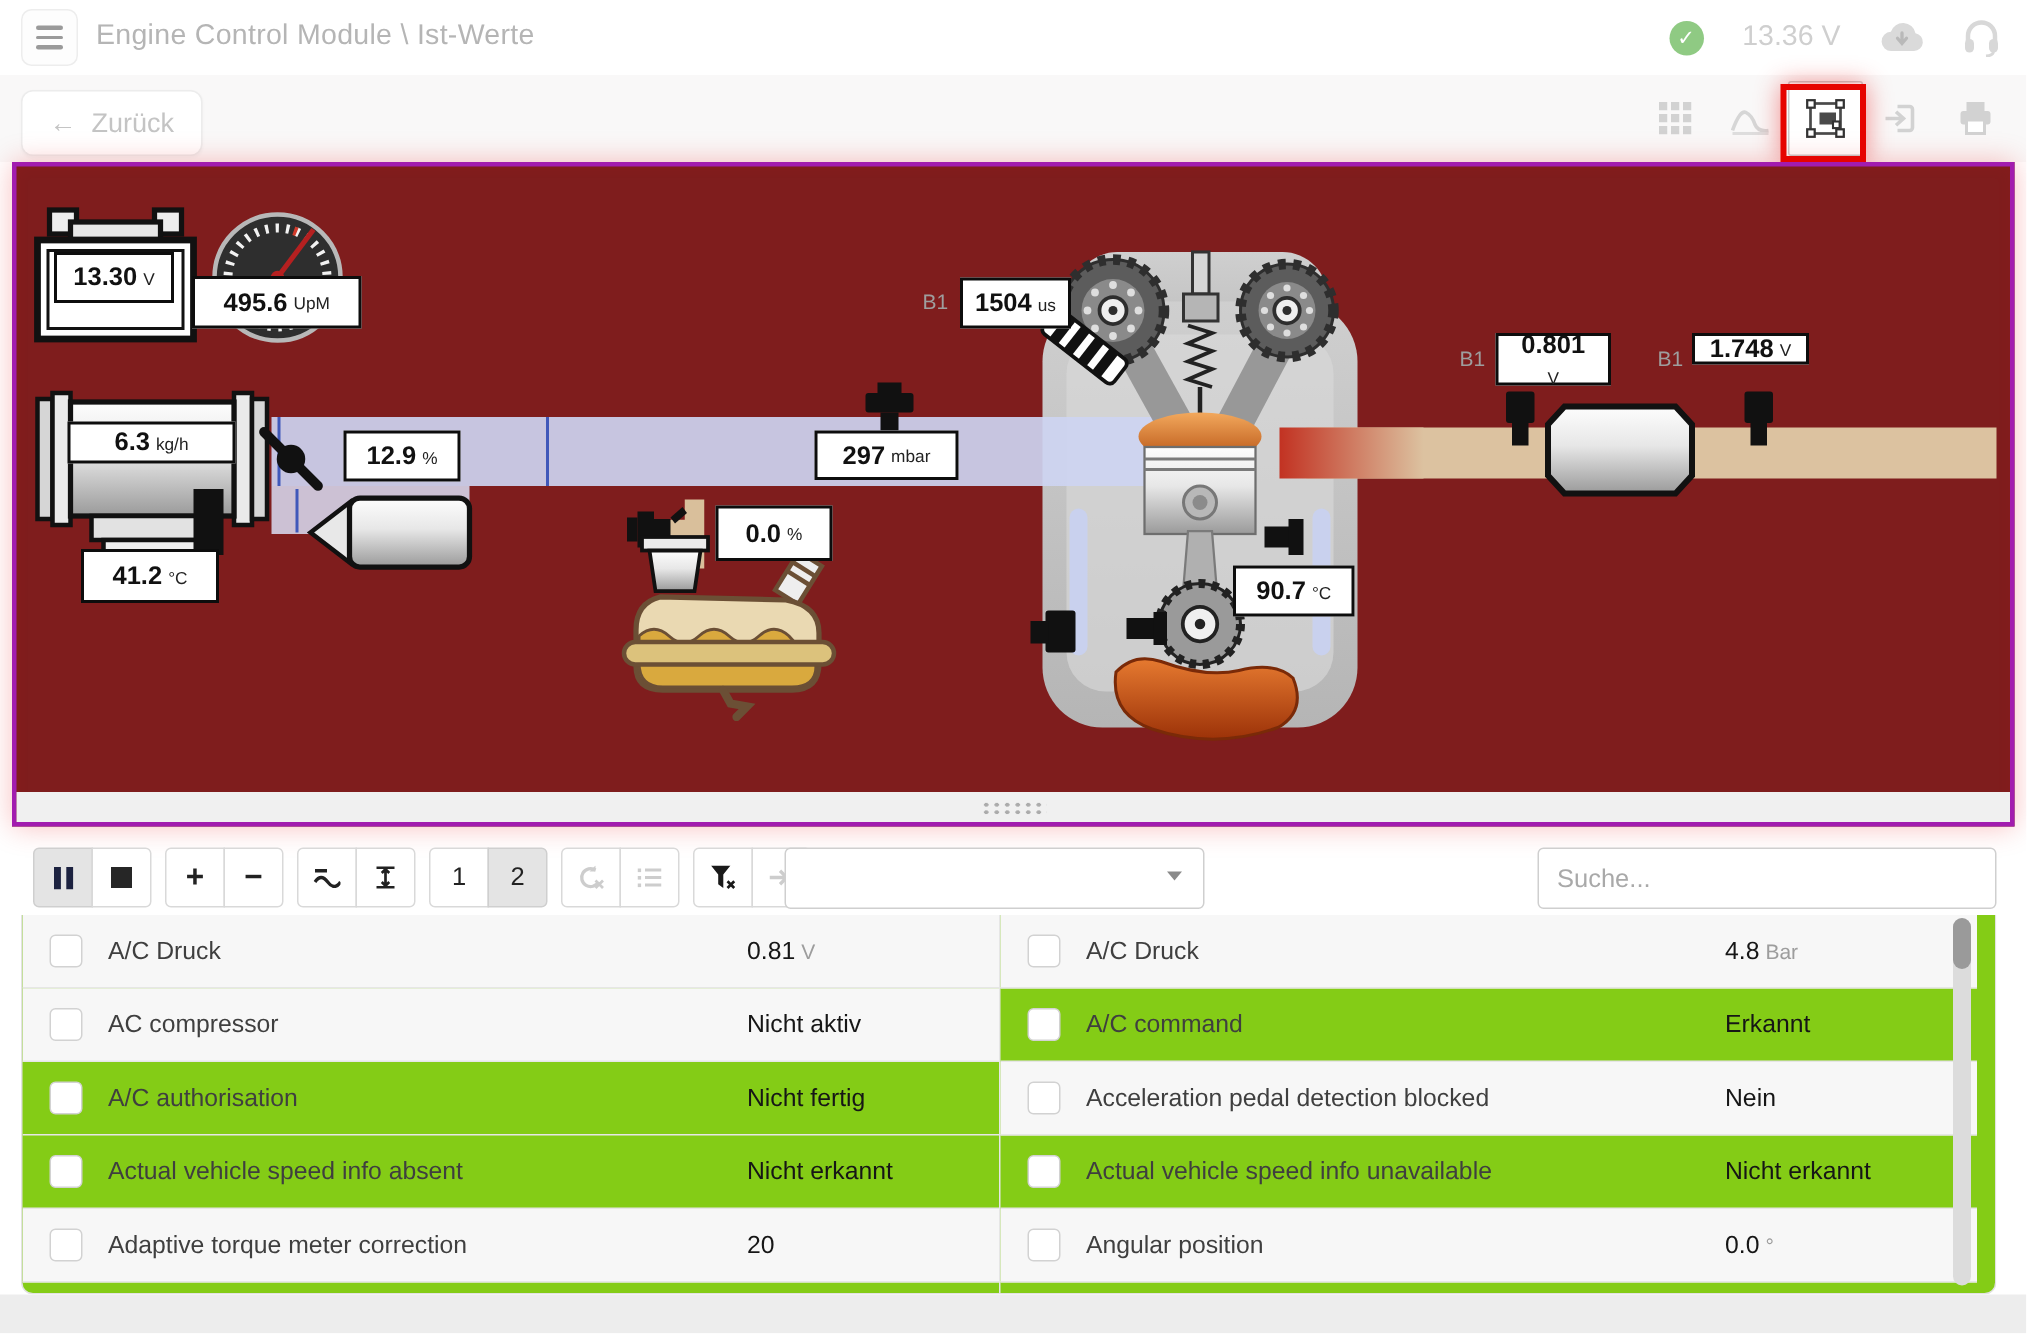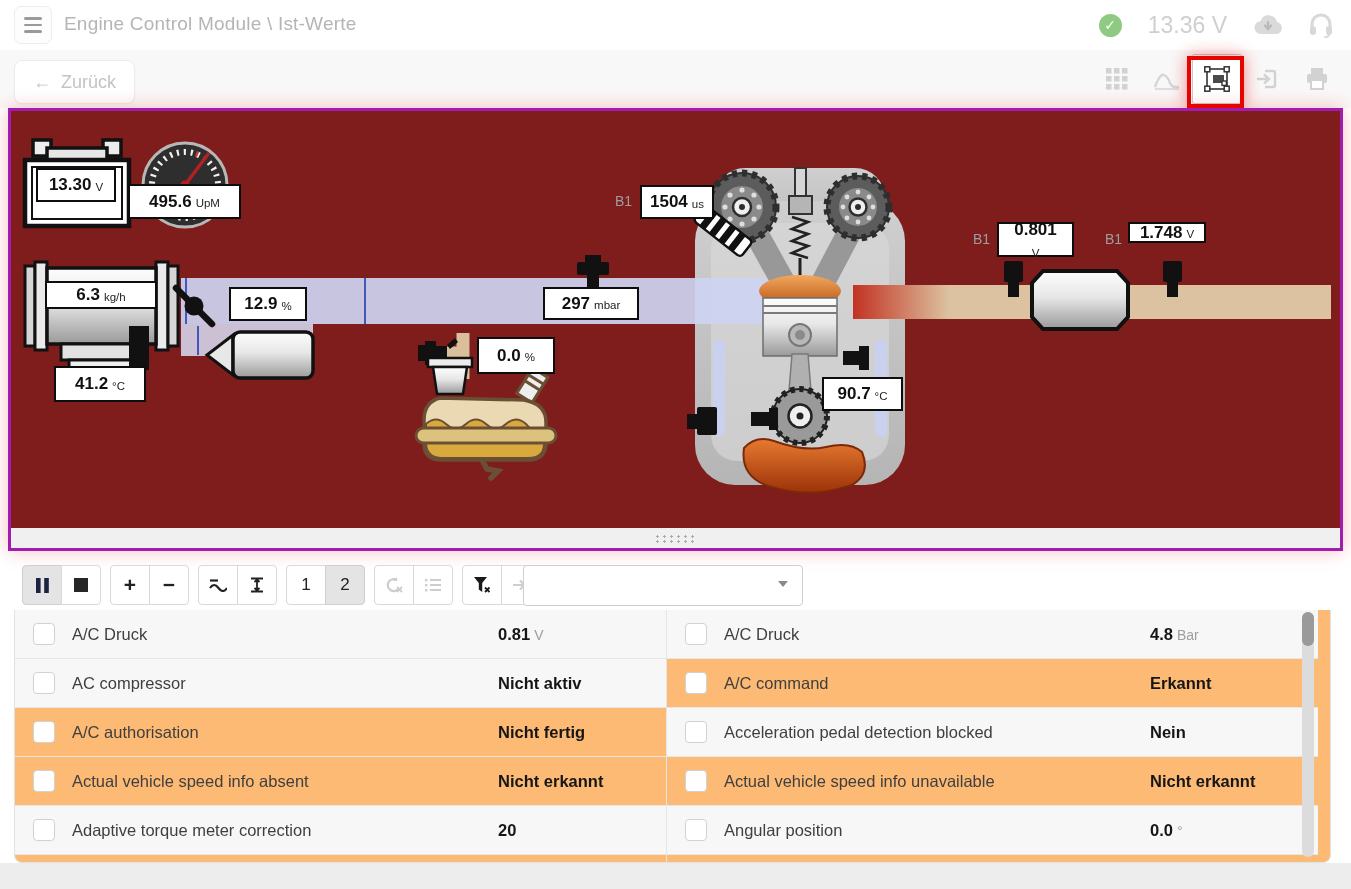--- a/index.html
+++ b/index.html
@@ -7,21 +7,21 @@
   body { font-family:"Liberation Sans","DejaVu Sans",sans-serif; }
   .app { position:relative; width:1351px; height:889px; background:#fff; overflow:hidden; }
 
   
   .header { position:absolute; left:0; top:0; width:1351px; height:50px; background:#fff; }
   .menu-btn { position:absolute; left:14px; top:6px; width:38px; height:38px; border:1px solid #ededed; border-radius:7px; background:#fdfdfd; display:flex; align-items:center; justify-content:center; flex-direction:column; gap:4px; cursor:pointer; }
   .menu-btn i { display:block; width:18px; height:2.5px; background:#9a9a9a; border-radius:2px; }
   .app-title { position:absolute; left:64px; top:13px; font-size:19px; color:#b5b5b5; letter-spacing:.2px; }
   .hdr-right { position:absolute; right:18px; top:0; height:50px; display:flex; align-items:center; gap:26px; }
   .chk-circle { width:23px; height:23px; border-radius:50%; background:#8fca83; color:#fff; font-size:14px; font-weight:bold; display:flex; align-items:center; justify-content:center; }
-  .hdr-volt { font-size:23px; color:#cfcfcf; }
+  .hdr-volt { font-size:19px; color:#cfcfcf; }
   .hdr-ic { color:#d8d8d8; display:flex; align-items:center; }
 
   
   .subbar { position:absolute; left:0; top:50px; width:1351px; height:58px; background:#f9f8f8; }
   .back-btn { position:absolute; left:14px; top:10px; height:44px; min-width:108px; background:#fff; border:1px solid #ececec; border-radius:8px; display:flex; align-items:center; justify-content:center; gap:10px; color:#c4c4c4; font-size:18px; padding:0 18px; cursor:pointer; box-shadow:0 1px 2px rgba(0,0,0,.03); }
   .icon-row { position:absolute; right:9px; top:4px; display:flex; }
   .tool-ic { width:50px; height:50px; display:flex; align-items:center; justify-content:center; background:transparent; border:none; cursor:pointer; }
   .tool-ic.framed { background:#fff; border:1px solid #c9c9c9; border-radius:2px; }
   .redbox-btn { position:absolute; left:1187px; top:56px; width:57px; height:52px; border:4px solid #e60400; box-shadow:0 0 16px rgba(230,4,0,.45); pointer-events:none; }
 
@@ -45,30 +45,30 @@
   .bgroup .tbtn:first-child { border-radius:4px 0 0 4px; }
   .bgroup .tbtn:last-child { border-radius:0 4px 4px 0; }
   .tbtn.active { background:#e4e4e4; border-color:#cfcfcf; }
   .tbtn.dis { color:#cdcdcd; }
   .dropdown { position:absolute; left:523px; top:2px; width:280px; height:41px; border:1px solid #cfcfcf; border-radius:4px; background:#fff; cursor:pointer; }
   .dropdown .caret { position:absolute; right:14px; top:15px; width:0; height:0; border-left:5px solid transparent; border-right:5px solid transparent; border-top:6px solid #8a8a8a; }
   .search { position:absolute; left:1025px; top:2px; width:306px; height:41px; border:1px solid #cfcfcf; border-radius:4px; background:#fff; font-size:17px; color:#444; padding:0 12px; font-family:inherit; }
   .search::placeholder { color:#a9a9a9; }
 
   
-  .vtable { position:absolute; left:14px; top:610px; width:1317px; height:253px; border:1px solid #e2e2e2; border-top:none; border-radius:0 0 8px 8px; overflow:hidden; background:#fdba74; }
+  .vtable { position:absolute; left:14px; top:610px; width:1317px; height:253px; border:1px solid #e2e2e2; border-top:none; border-radius:0 0 8px 8px; overflow:hidden; background:#84cc16; }
   .halves { display:flex; height:100%; }
   .half { width:651px; position:relative; }
   .half + .half { border-left:1px solid #e6e6e6; width:652px; }
   .trow { position:relative; height:49px; border-bottom:1px solid #e6e6e6; display:flex; align-items:center; cursor:pointer; }
   .trow.alt { background:#f7f7f7; }
   .cb { position:absolute; left:18px; width:22px; height:22px; border:1px solid #d2d2d2; border-radius:4px; background:#fff; cursor:pointer; }
   .tlabel { position:absolute; left:57px; font-size:16.5px; color:#3f3f3f; }
   .tval { position:absolute; left:483px; font-size:16.5px; }
-  .tval b { font-weight:700; color:#161616; }
+  .tval b { font-weight:400; color:#161616; }
   .tval i { font-style:normal; color:#9d9d9d; font-size:14px; margin-left:4px; }
   .scrollbar { position:absolute; right:4px; top:2px; width:12px; height:245px; background:#dcdcdc; border-radius:6px; cursor:pointer; }
   .thumb { position:absolute; left:0; top:0; width:12px; height:34px; background:#9a9a9a; border-radius:6px; cursor:grab; }
   .bottom-strip { position:absolute; left:0; top:863px; width:1351px; height:26px; background:#ededed; }
 </style>
 </head>
 <body>
 
 <div class="app">
 
@@ -509,20 +509,21 @@
         <svg width="17" height="14" viewBox="0 0 17 14">
             <path d="M0 7 h11 M7 2.5 L11.5 7 L7 11.5" stroke="#cdcdcd" stroke-width="2.2" fill="none"></path>
             <line x1="15" y1="1" x2="15" y2="13" stroke="#cdcdcd" stroke-width="2.2"></line>
           </svg>
       </button>
     </div>
     <div class="dropdown">
       <span></span>
       <span class="caret"></span>
     </div>
+    <input class="search" type="text" placeholder="Suche..." style="">
   </div>
 
   <div class="vtable">
     <div class="halves">
       <div class="half">
         <div class="trow alt">
           <span class="cb"></span>
           <span class="tlabel">A/C Druck</span>
           <span class="tval"><b>0.81</b><i>V</i></span>
         </div>

